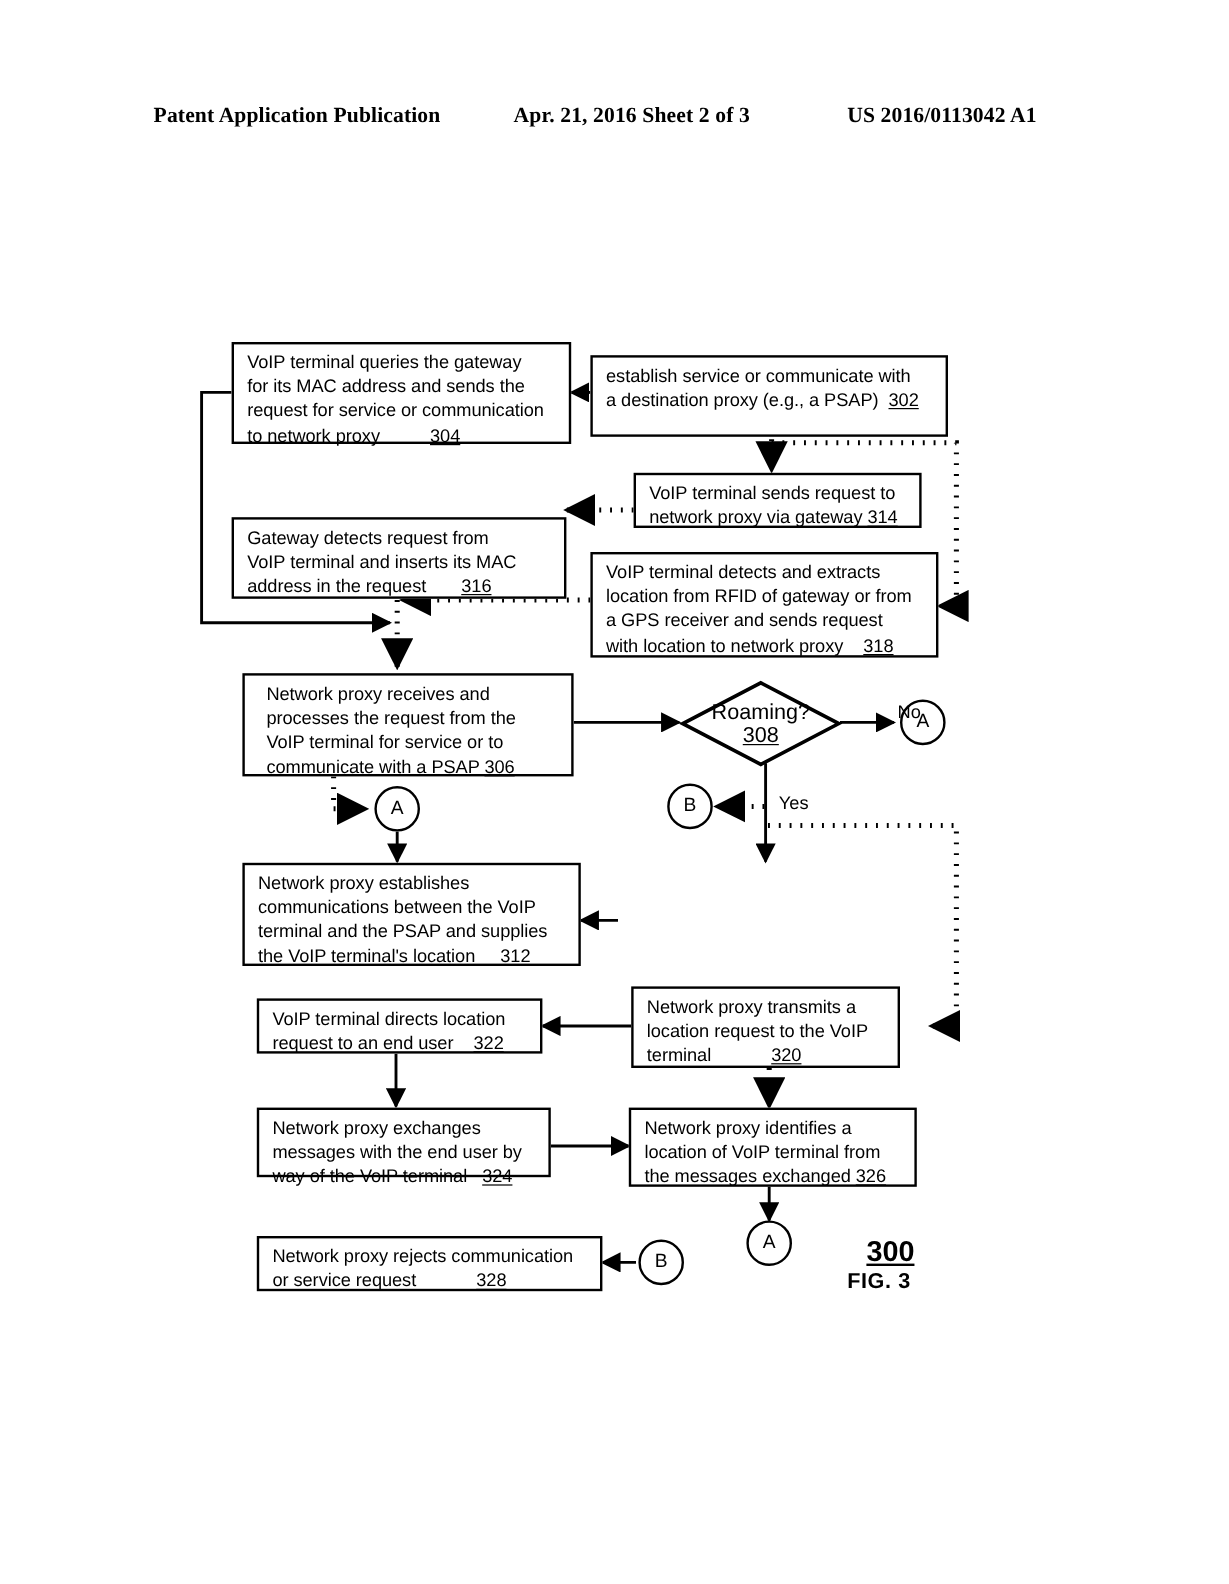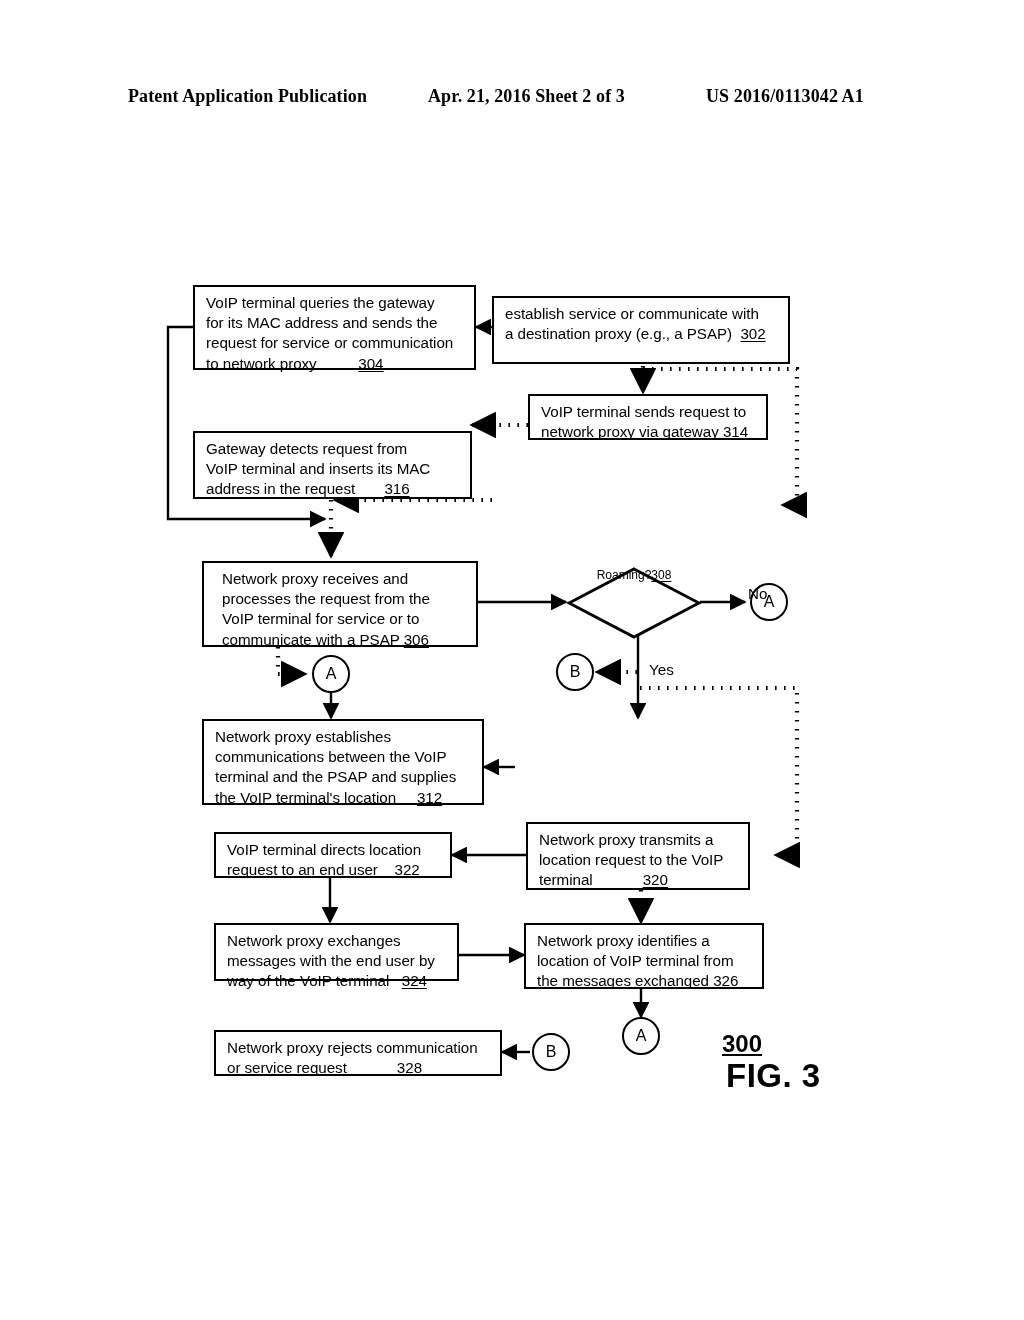--- a/index.html
+++ b/index.html
@@ -69,24 +69,24 @@
   
   .diamond-wrap {
     position: absolute;
   }
   .diamond-wrap svg { display: block; }
   .diamond-label {
     position: absolute;
     left: 0; top: 0;
     width: 100%; height: 100%;
     display: flex;
-    flex-direction: row;
-    align-items: flex-start;
+    flex-direction: column;
+    align-items: center;
     justify-content: center;
-    font-size: 12px;
+    font-size: 18px;
     line-height: 19px;
   }
 
   
   .conn {
     position: absolute;
     width: 38px;
     height: 38px;
     border: 2.2px solid #000;
     border-radius: 50%;
@@ -111,23 +111,22 @@
     font-family: "Liberation Sans", sans-serif;
     font-weight: bold;
     font-size: 24px;
     text-decoration: underline;
     text-underline-offset: 2px;
   }
   #fig-caption {
     position: absolute;
     font-family: "Liberation Sans", sans-serif;
     font-weight: bold;
-    font-size: 33px;
+    font-size: 18px;
     letter-spacing: 0.5px;
-    margin-left: 20px;
   }
 </style>
 </head>
 <body>
 
 <div id="pub-header">
   <span class="h-left">Patent Application Publication</span>
   <span class="h-mid">Apr. 21, 2016  Sheet 2 of 3</span>
   <span class="h-right">US 2016/0113042 A1</span>
 </div>
@@ -209,20 +208,26 @@
     <span class="txt">Gateway detects request from</span>
     <span class="txt">VoIP terminal and inserts its MAC</span>
     <span class="txt"><span>address in the request</span><span class="tail">       </span><span class="ref">316</span></span>
   </div>
 
   <div class="pbox" style="left:528px; top:394px; width:240px; height:46px;">
     <span class="txt">VoIP terminal sends request to</span>
     <span class="txt"><span>network proxy via gateway</span><span class="tail"> </span><span class="ref">314</span></span>
   </div>
 
+  <div class="pbox" style="left:492px; top:460px; width:290px; height:88px;">
+    <span class="txt">VoIP terminal detects and extracts</span>
+    <span class="txt">location from RFID of gateway or from</span>
+    <span class="txt">a GPS receiver and sends request</span>
+    <span class="txt"><span>with location to network proxy</span><span class="tail">    </span><span class="ref">318</span></span>
+  </div>
 
   <div class="pbox" style="left:202px; top:561px; width:276px; height:86px;padding-left:18px;">
     <span class="txt">Network proxy receives and</span>
     <span class="txt">processes the request from the</span>
     <span class="txt">VoIP terminal for service or to</span>
     <span class="txt"><span>communicate with a PSAP</span><span class="tail"> </span><span class="ref">306</span></span>
   </div>
 
   <div class="diamond-wrap" style="left:566px; top:566px; width:136px; height:74px;">
     <svg width="136" height="74" viewBox="0 0 136 74">

